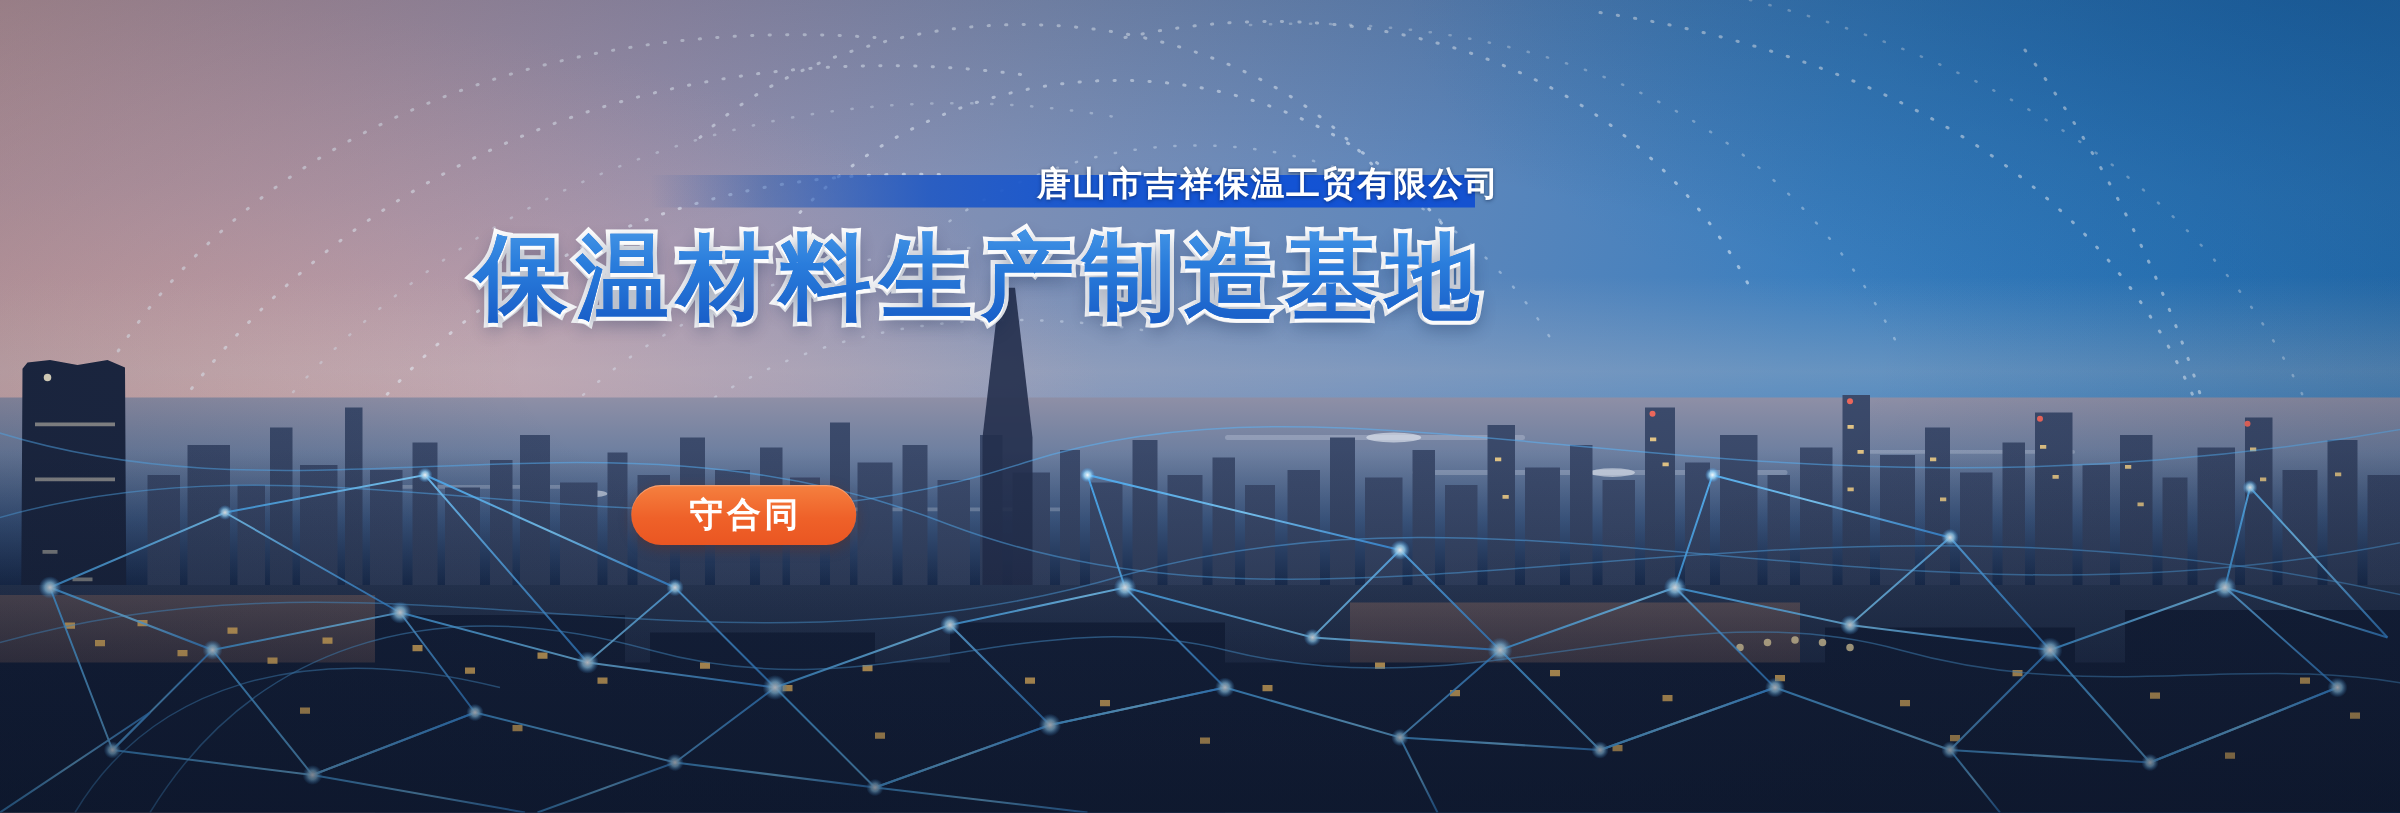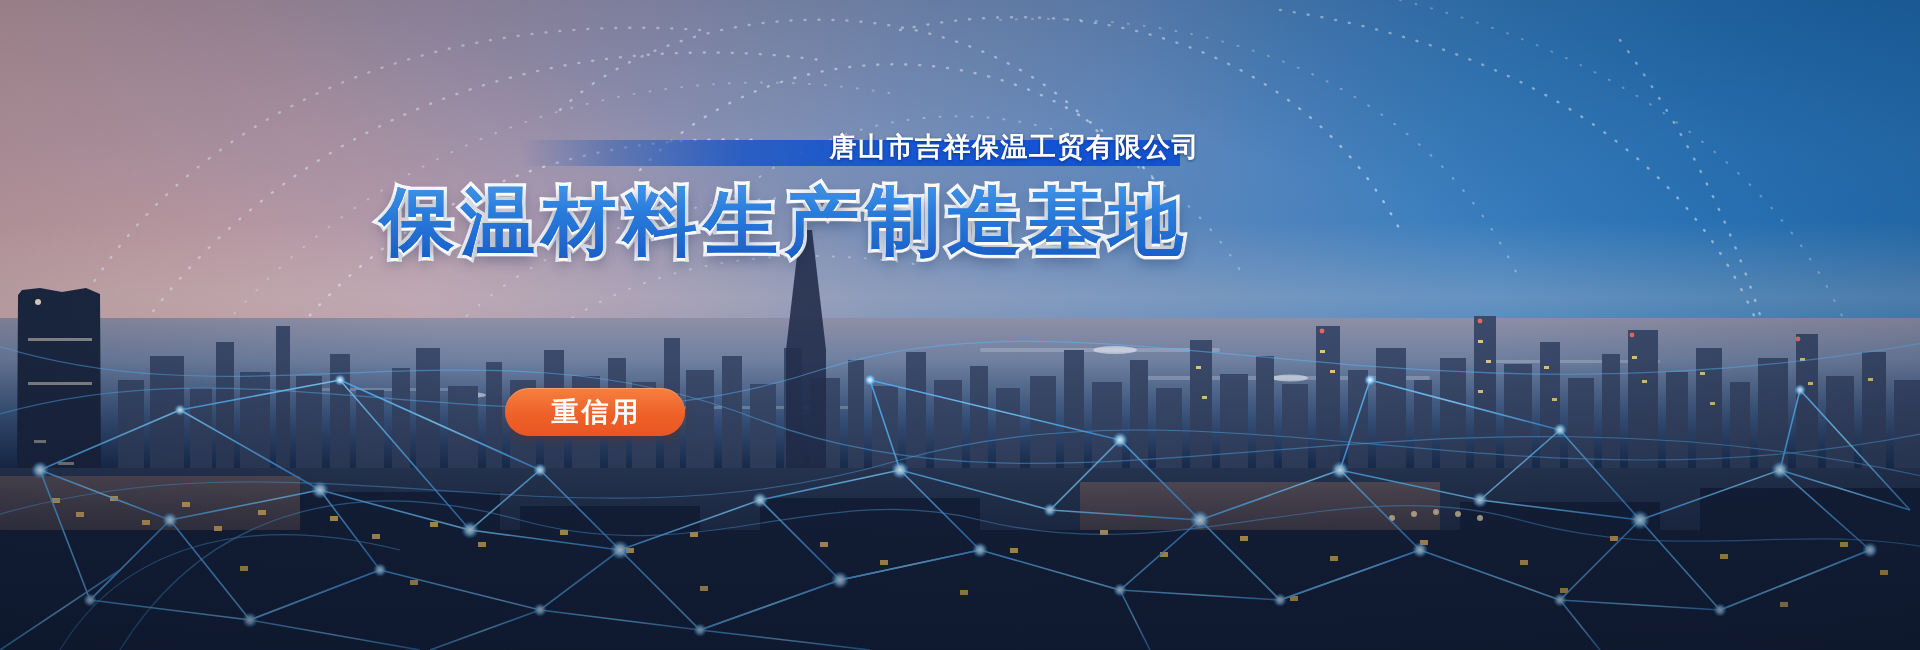--- a/index.html
+++ b/index.html
@@ -493,17 +493,17 @@
 
   <div class="content">
 
     <div class="name-ribbon"></div>
     <div class="company-name">唐山市吉祥保温工贸有限公司</div>
 
     <div class="headline">保温材料生产制造基地</div>
     <div class="headline-fill">保温材料生产制造基地</div>
 
     <div class="pills">
-      <div class="pill">重信用</div>
+      <div class="pill">守合同</div>
     </div>
 
   </div>
 </div>
 
 </body></html>

